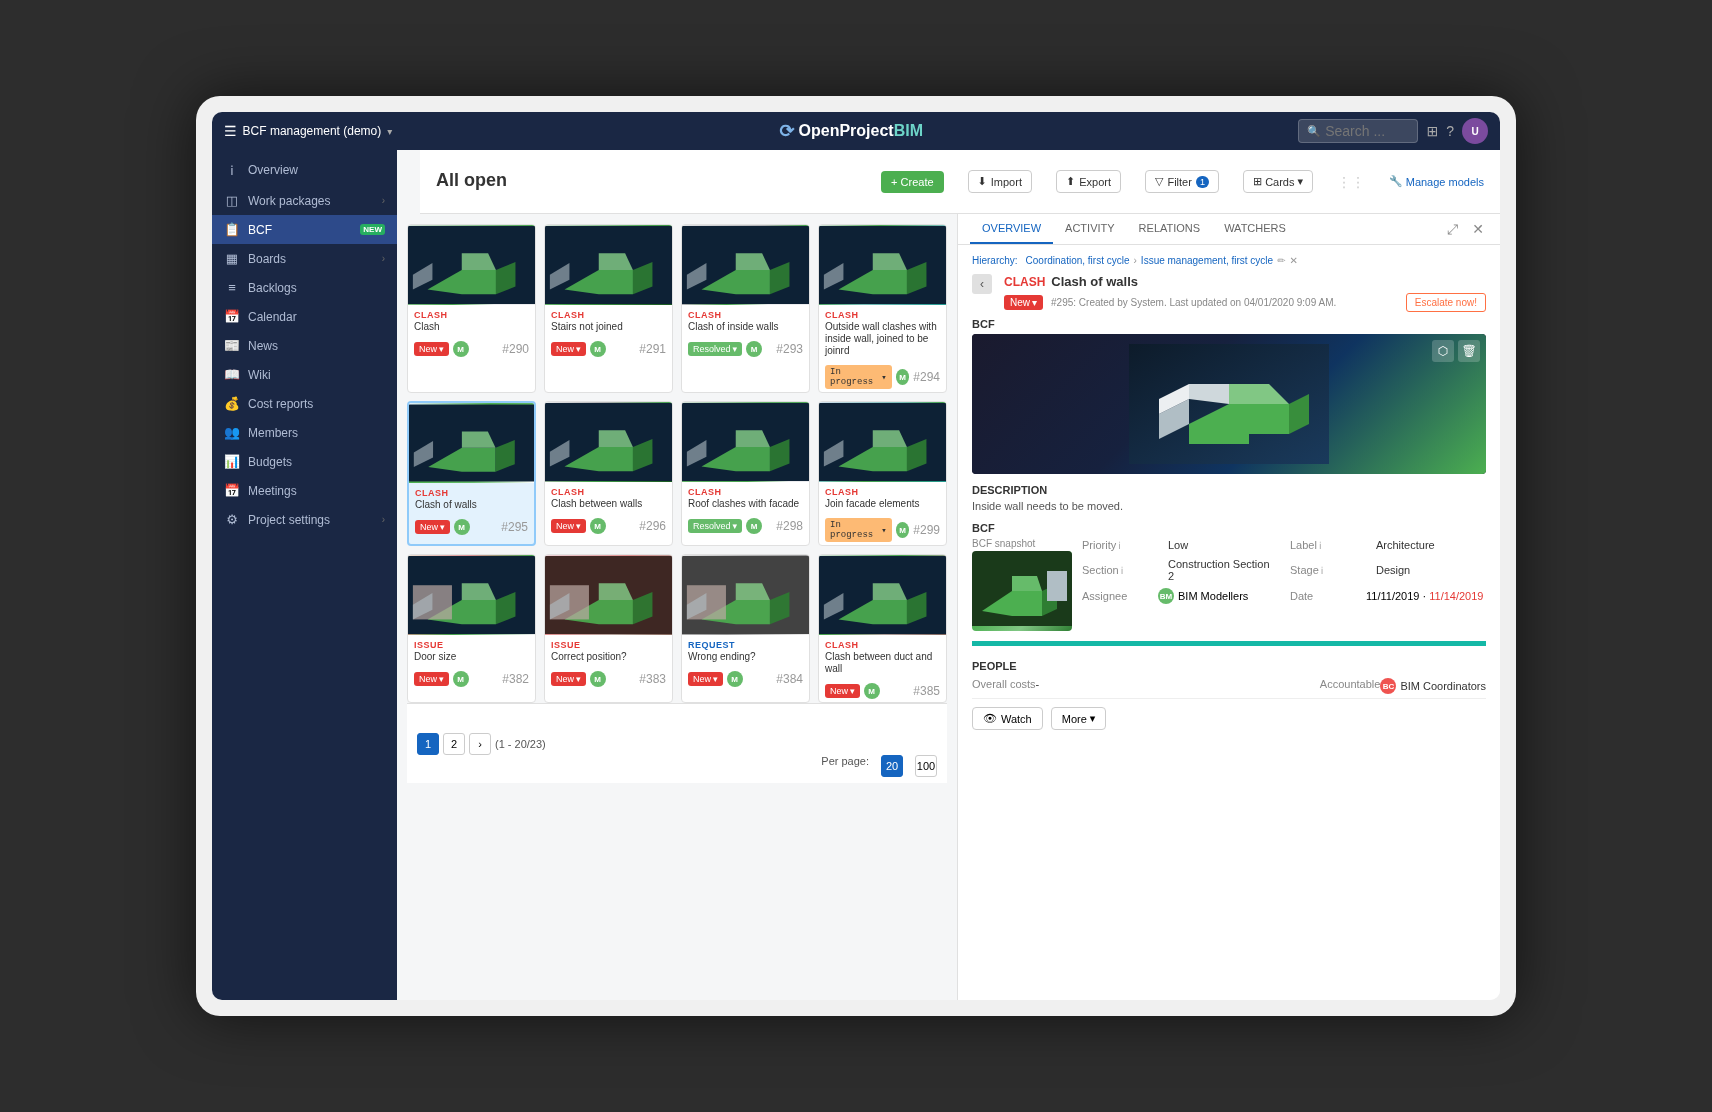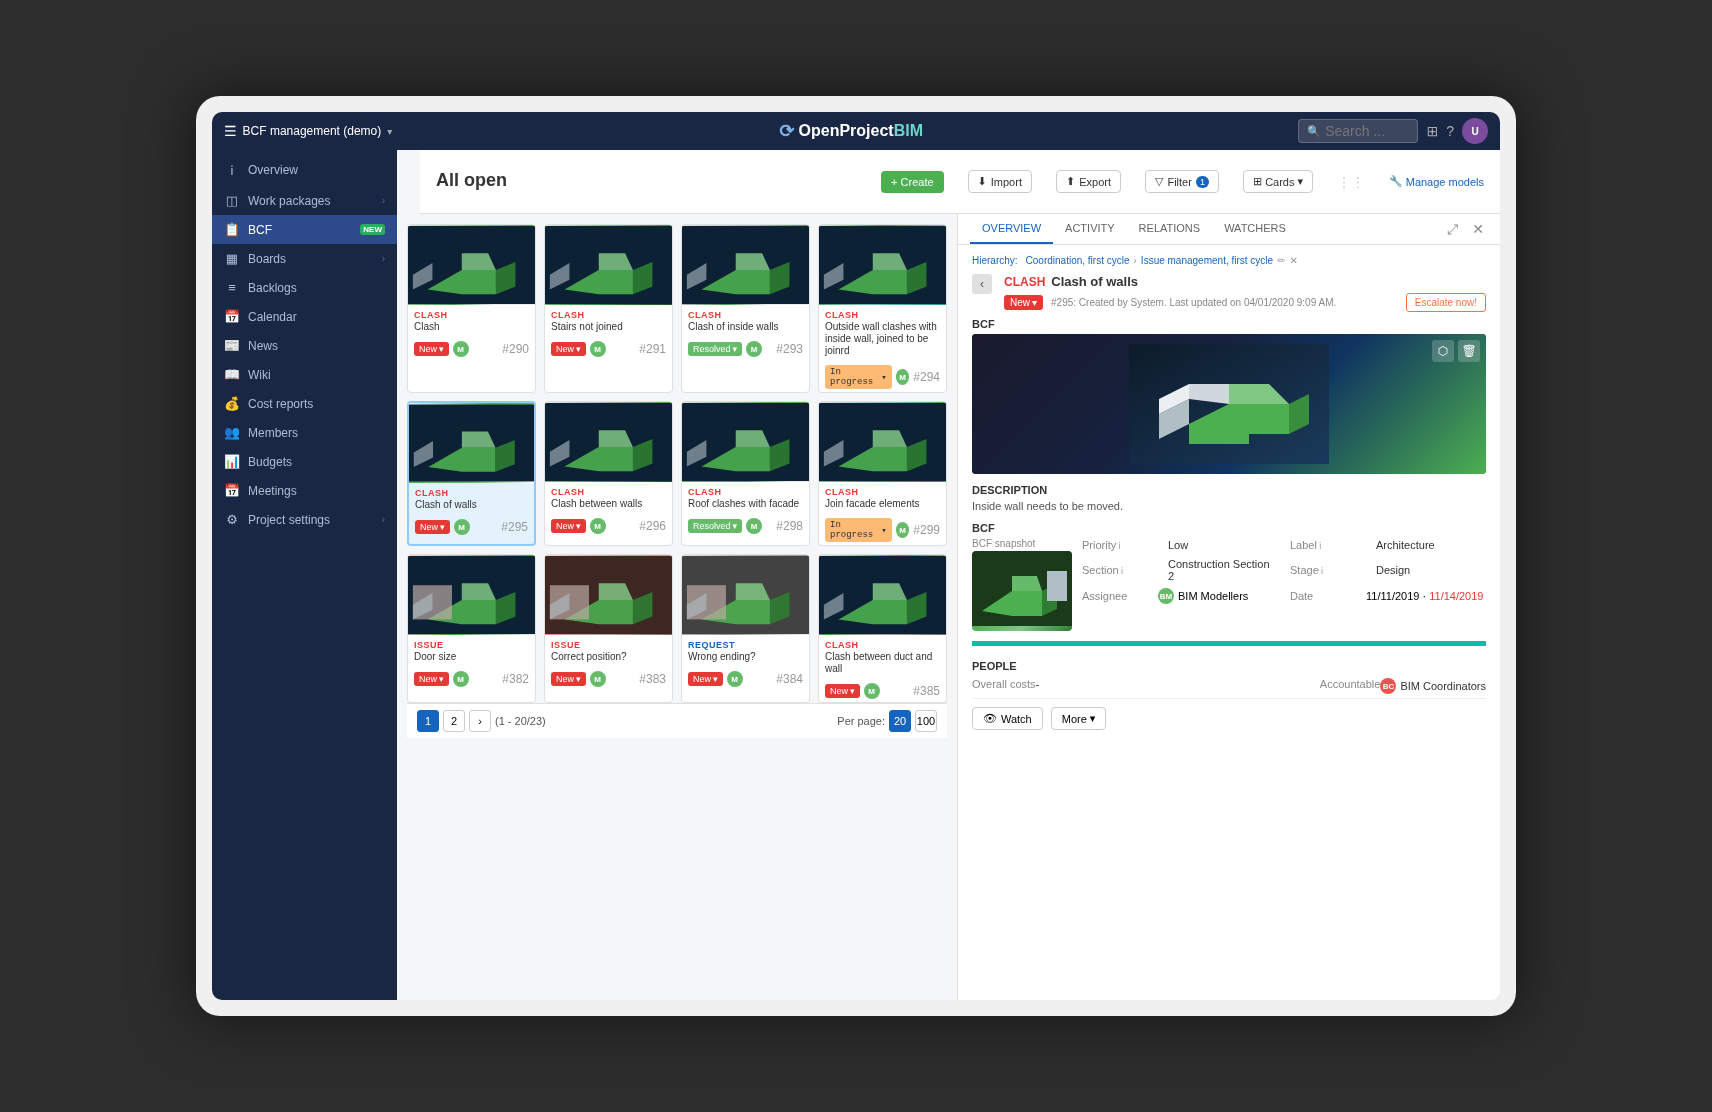--- a/index.html
+++ b/index.html
@@ -326,21 +326,21 @@
     .page-btn {
       width: 22px; height: 22px;
       border: 1px solid #ccc;
       border-radius: 3px;
       background: #fff;
       cursor: pointer;
       display: flex; align-items: center; justify-content: center;
       font-size: 11px;
     }
     .page-btn.active { background: #1565c0; color: #fff; border-color: #1565c0; }
-    .per-page { display: flex; align-items: center; gap: 4px; }
+    .per-page { display: flex; align-items: flex-start; gap: 12px; margin-top: 45px; }
     
     .detail-panel {
       flex: 1;
       background: #fff;
       border-left: 1px solid #e0e0e0;
       display: flex;
       flex-direction: column;
       overflow: hidden;
     }
     .detail-tabs {

